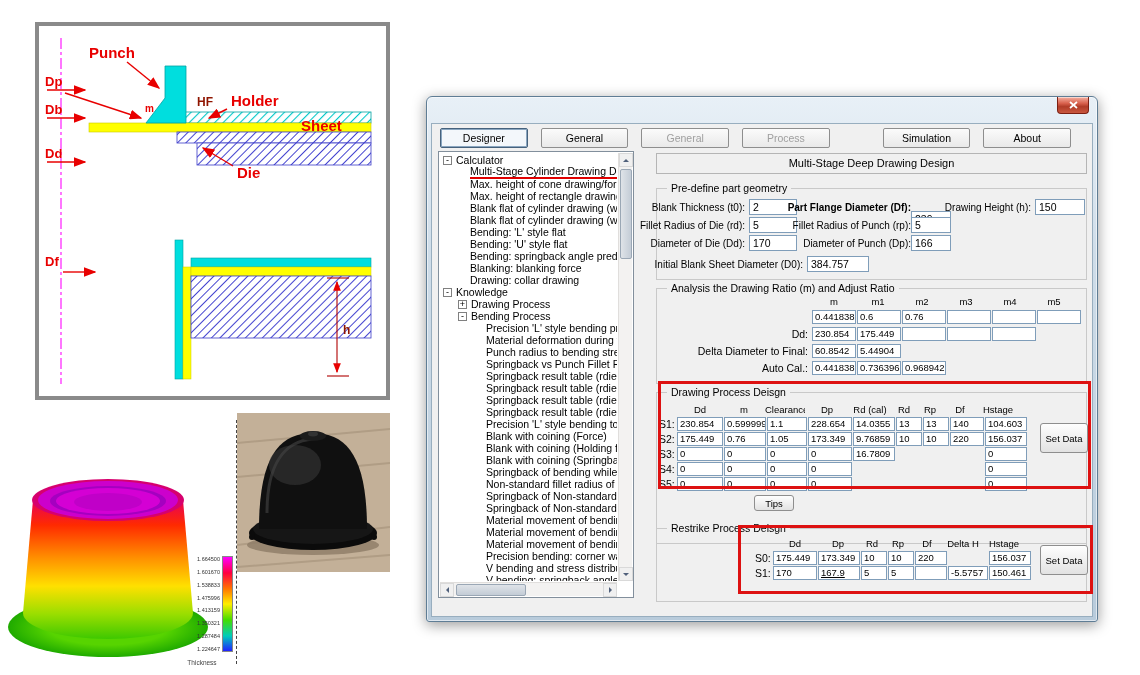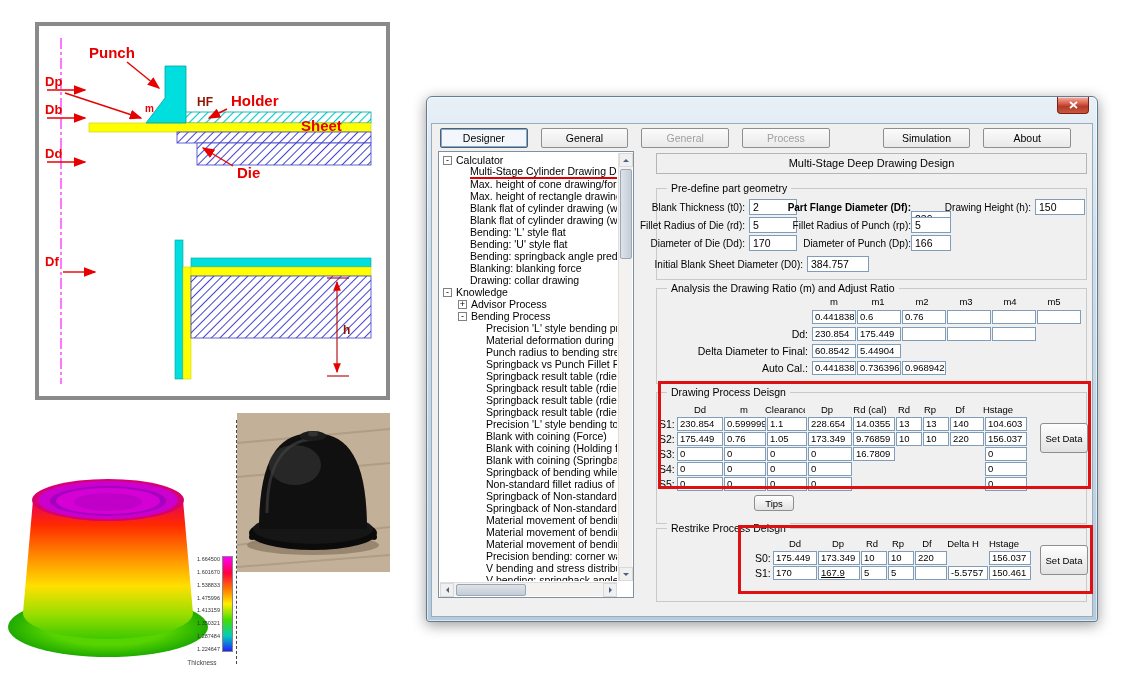--- a/index.html
+++ b/index.html
@@ -99,21 +99,21 @@
 
   
   .mainhdr { position:absolute; left:224px; top:29px; width:431px; height:21px;
              border:1px solid #b5b5b5; background:#f0f0f0; text-align:center;
              line-height:19px; font-size:11px; }
   .group { position:absolute; border:1px solid #c9c9c9; }
   .gtitle { position:absolute; top:-7px; left:10px; background:#f0f0f0; padding:0 4px;
             font-size:10.5px; white-space:nowrap; }
   .geo      { left:224px; top:64px;  width:431px; height:92px; }
   .analysis { left:224px; top:164px; width:431px; height:96px; }
-  .drawing  { left:224px; top:268px; width:431px; height:132px; }
+  .drawing  { left:224px; top:268px; width:431px; height:152px; }
   .restrike { left:224px; top:404px; width:431px; height:74px; }
 
   .flabel { position:absolute; font-size:10px; white-space:nowrap; }
   .fbox { position:absolute; height:16px; border:1px solid #7f9db9; background:#fff;
           font-family:inherit; font-size:10.5px; padding:0 3px; }
 
   .tablehost { position:absolute; }
   .trow { display:flex; align-items:center; height:15px; }
   .trow.thead { height:13px; }
   .tlabel { font-size:10.5px; text-align:right; padding-right:4px; white-space:nowrap; flex:0 0 auto; }
@@ -348,21 +348,21 @@
             </div>
             <div class="tnode lvl1">
               <span class="tntext">Drawing: collar drawing</span>
             </div>
           <div class="tnode root">
             <span class="toggle">-</span>
             <span class="tntext">Knowledge</span>
           </div>
           <div class="tnode sub">
             <span class="toggle">+</span>
-            <span class="tntext">Advisor Process</span>
+            <span class="tntext">Drawing Process</span>
           </div>
           <div class="tnode sub">
             <span class="toggle">-</span>
             <span class="tntext">Bending Process</span>
           </div>
           <div class="tnode lvl2">
               <span class="tntext">Precision 'L' style bending process</span>
             </div>
             <div class="tnode lvl2">
               <span class="tntext">Material deformation during the ben</span>

